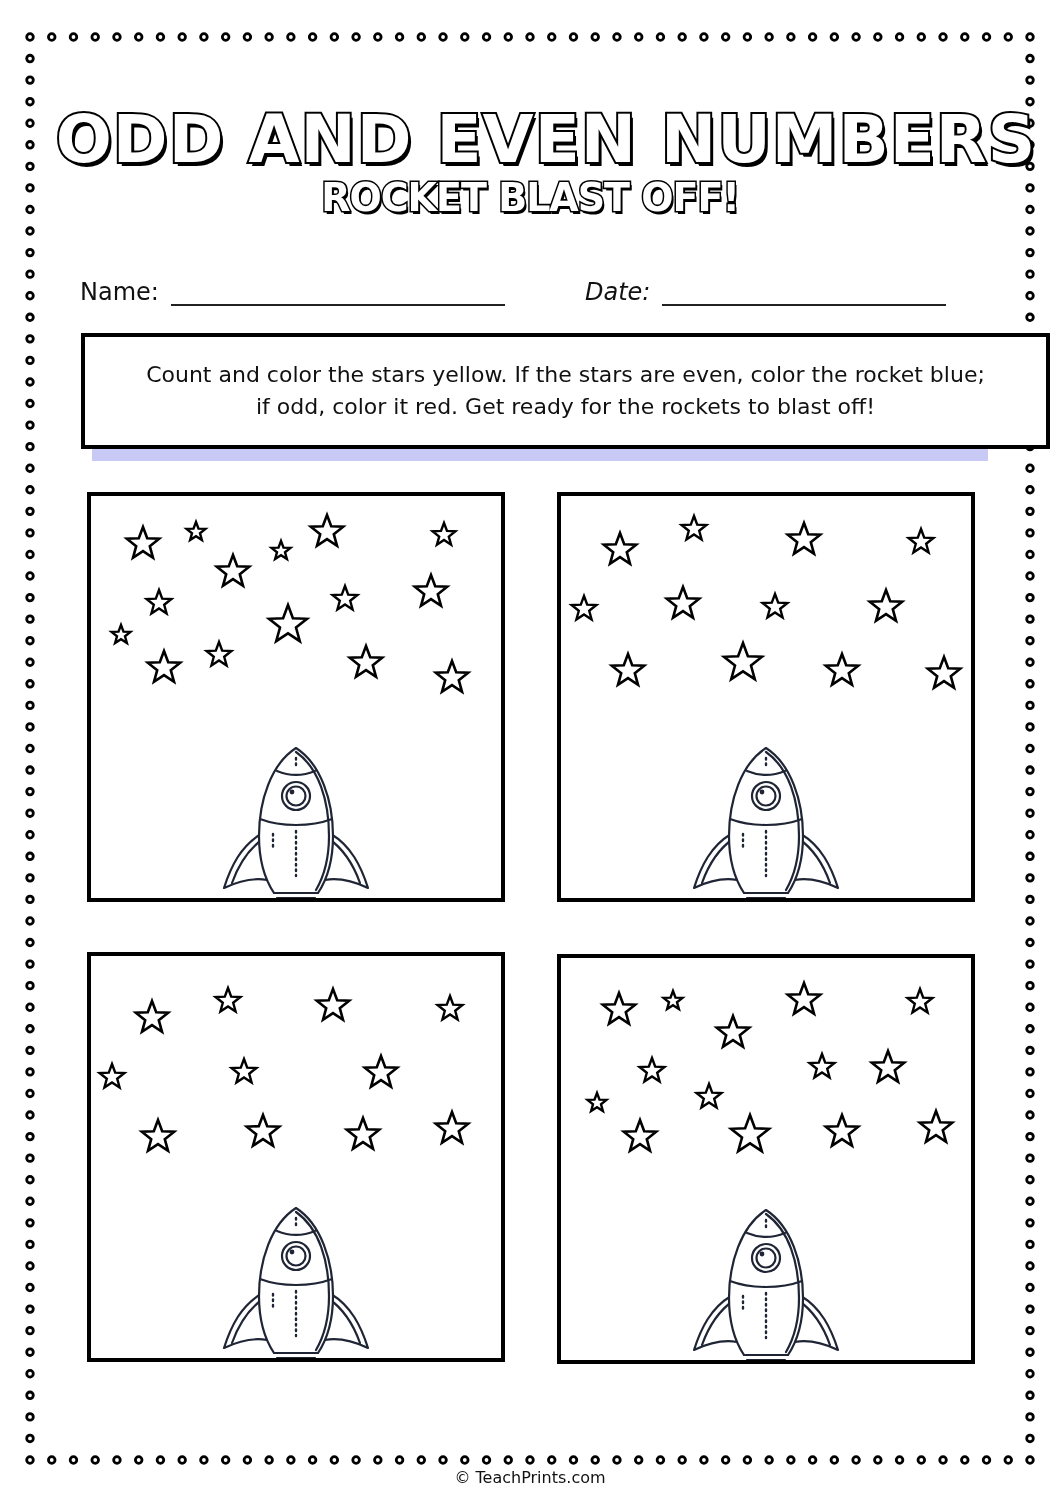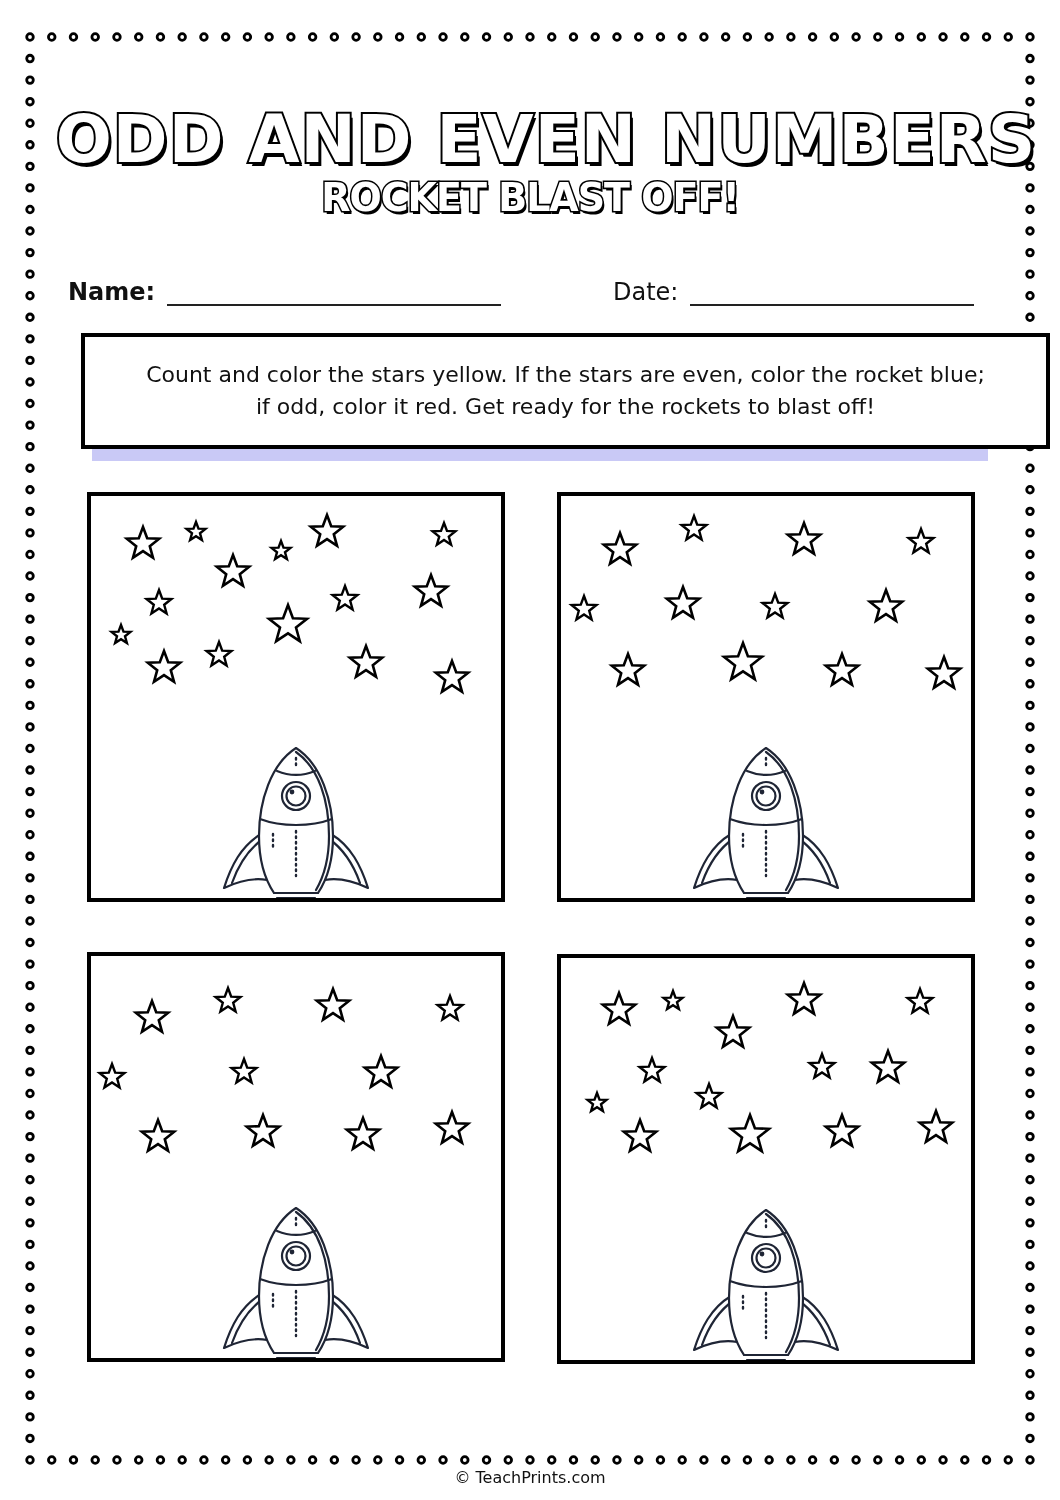--- a/index.html
+++ b/index.html
@@ -22,23 +22,23 @@
     font-size: 38px; line-height: 46px; letter-spacing: -1px;
     color: #ffffff;
     -webkit-text-stroke: 3px #000;
     paint-order: stroke fill;
     text-shadow: 2px 3px 0 #000;
     transform: scaleY(1.05);
   }
 
   .field { position: absolute; top: 278px; font-family: "DejaVu Sans", sans-serif; font-size: 24px; color: #111; display: flex; align-items: flex-end; }
   .field .line { display: inline-block; border-bottom: 2px solid #222; height: 26px; margin-left: 12px; }
-  .field-name { left: 68px; font-weight: bold; }
+  .field-name { left: 80px; }
   .field-name .line { width: 334px; }
-  .field-date { left: 613px; }
+  .field-date { left: 585px; font-style: italic; }
   .field-date .line { width: 284px; }
 
   .instr-shadow { position: absolute; left: 92px; top: 346px; width: 896px; height: 115px; background: #c9c9f6; }
   .instr {
     position: absolute; left: 81px; top: 333px; width: 889px; height: 108px;
     border: 4px solid #000; background: #fff;
     display: flex; align-items: center; justify-content: center; text-align: center;
     font-family: "DejaVu Sans", sans-serif; font-size: 22px; line-height: 32px; color: #111;
     padding: 0 36px; box-sizing: content-box;
   }

